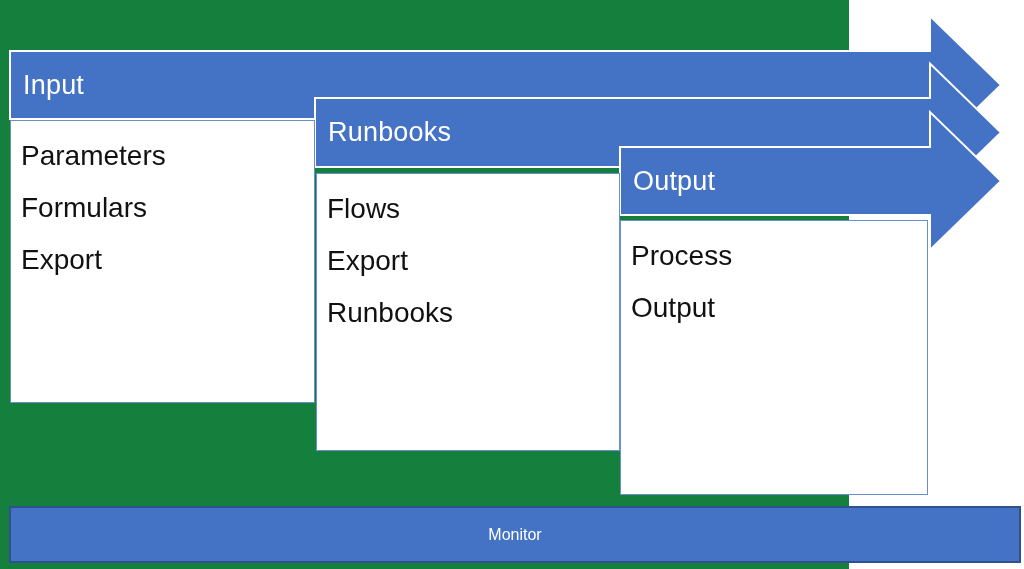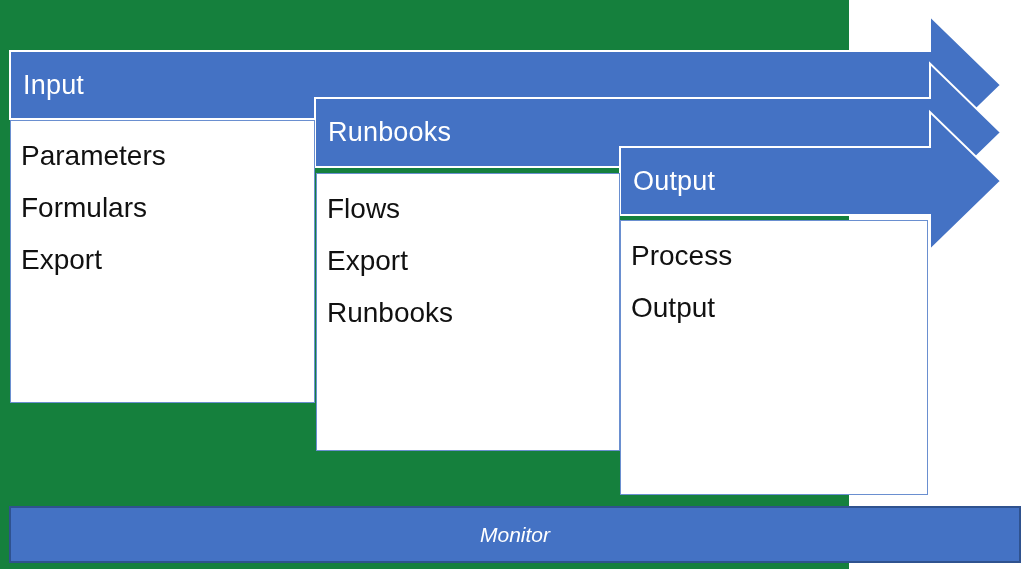--- a/index.html
+++ b/index.html
@@ -51,22 +51,21 @@
     white-space:nowrap;
   }
   .monitor-bar{
     position:absolute;
     left:9px;top:506px;width:1012px;height:57px;
     background:var(--monitor-fill);
     border:2px solid var(--monitor-border);
     box-sizing:border-box;
     display:flex;align-items:center;justify-content:center;
     color:var(--header-text);
-    font-size:21px;
-    font-style:italic;
+    font-size:16px;
   }
   
   #hdr-input  {left:10px; top:51px;  width:920px; height:68px;}
   #hdr-process{left:315px;top:98px;  width:615px; height:69px;}
   #hdr-output {left:620px;top:147px; width:310px; height:68px;}
   #box-input  {left:10px; top:120px; width:305px; height:283px;}
   #box-process{left:316px;top:173px; width:304px; height:278px;}
   #box-output {left:620px;top:220px; width:308px; height:275px;}
 </style>
 </head>

